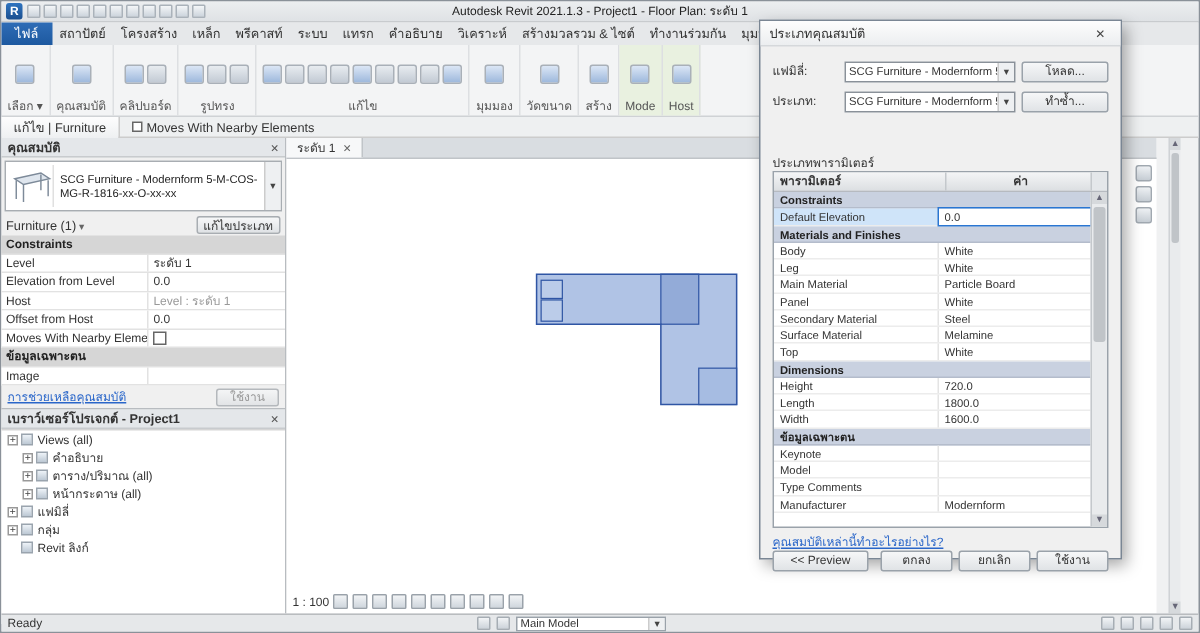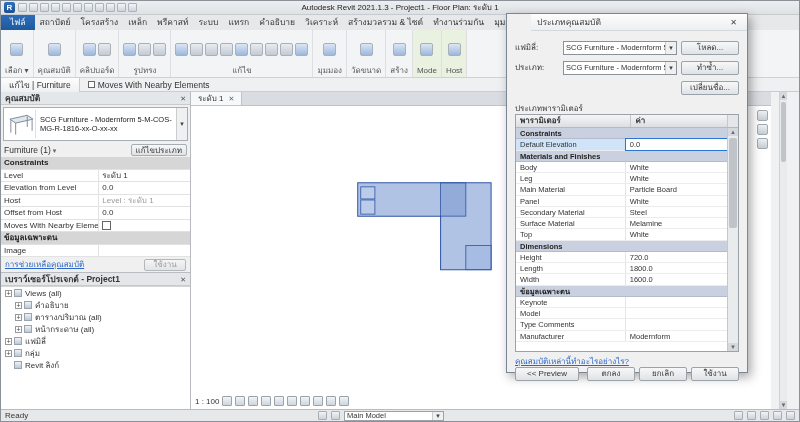--- a/index.html
+++ b/index.html
@@ -101,37 +101,37 @@
 
   #vscroll { position:absolute; top:91px; right:12px; width:8px; bottom:12px; background:#e9ebed; border-left:1px solid #cfd2d5; }
   .sarrow { position:absolute; left:0; right:0; height:8px; background:#d6d9dc; color:#667; font-size:6px;
     text-align:center; line-height:8px; }
   .sarrow.up { top:0; } .sarrow.up::before { content:"▲"; }
   .sarrow.down { bottom:0; } .sarrow.down::before { content:"▼"; }
   .sthumb { position:absolute; left:1px; right:1px; top:10px; height:60px; background:#c0c4c8; border-radius:2px; }
 
   
   #dialog { position:absolute; left:505px; top:12px; width:242px; height:360px; background:#f0f0f0;
-    border:1px solid #7a8694; box-shadow:3px 4px 10px rgba(0,0,0,.35); font-size:8.5px;padding-left:24px; }
+    border:1px solid #7a8694; box-shadow:3px 4px 10px rgba(0,0,0,.35); font-size:8.5px; }
   .dlg-title { height:17px; display:flex; align-items:center; padding:0 6px;
     background:linear-gradient(#fdfdfd,#eceef0); border-bottom:1px solid #d5d8db; }
   .dlg-x { margin-left:auto; width:15px; height:13px; text-align:center; line-height:13px; color:#444; }
   .dlg-x::before { content:"✕"; font-size:8px; }
   .dlg-row { position:absolute; left:8px; right:8px; height:15px; display:flex; align-items:center; gap:4px; }
   .dlg-label { width:44px; flex:none; font-size:8px; }
   .dlg-combo { flex:1; height:14px; background:#fff; border:1px solid #8a9199; display:flex; align-items:center; min-width:0; }
   .dlg-combo .cval { flex:1; font-size:7.5px; padding:0 2px; white-space:nowrap; overflow:hidden; }
   .dlg-btn { height:14px; line-height:12px; text-align:center; font-size:8px; background:linear-gradient(#f6f7f8,#e0e3e6);
     border:1px solid #9aa2aa; border-radius:2px; flex:none; }
   .w58 { width:58px; } 
   .params-label { position:absolute; left:8px; top:88px; font-size:8px; }
   #ptable { position:absolute; left:8px; right:8px; top:100px; height:238px; background:#fff; border:1px solid #9aa2aa; display:flex; flex-direction:column; }
   .thead { height:13px; display:flex; background:linear-gradient(#f4f5f6,#dcdfe2); border-bottom:1px solid #b6bac0; font-size:8px; font-weight:bold; }
   .thead .hc1 { width:52%; padding:0 4px; line-height:12px; border-right:1px solid #c4c8cc; }
-  .thead .hc2 { flex:1; padding:0 4px; line-height:12px; }
+  .thead .hc2 { flex:1; padding:0 4px; line-height:12px;margin-left:40px; }
   .thead .hstub { width:11px; border-left:1px solid #c4c8cc; background:#e4e7ea; }
   .tbody { flex:1; display:flex; }
   .trows { flex:1; }
   .trow { height:11.25px; display:flex; border-bottom:1px solid #ececec; font-size:7.5px; }
   .trow .tlab { width:52%; padding:0 4px; line-height:11px; overflow:hidden; white-space:nowrap; border-right:1px solid #e4e4e4; }
   .trow .tval { flex:1; padding:0 4px; line-height:11px; overflow:hidden; white-space:nowrap; }
   .trow.t-section { background:#c9d1e0; font-weight:bold; color:#222; border-bottom:1px solid #b4bccb; }
   .trow.t-section .tlab { width:100%; border-right:none; }
   .trow.selected { background:#cfe4f9; }
   .trow.selected .tval { background:#fff; outline:1px solid #2a76d2; }
@@ -442,24 +442,20 @@
       <span class="dlg-btn w58">โหลด...</span>
     </div>
     <div class="dlg-row" style="top:46px">
       <span class="dlg-label">ประเภท:</span>
       <span class="dlg-combo">
         <span class="cval">SCG Furniture - Modernform 5-M-COS-MG-R-1816-x</span>
         <span class="combo-arrow"></span>
       </span>
       <span class="dlg-btn w58">ทำซ้ำ...</span>
     </div>
-    <div class="dlg-row" style="top:66px">
-      <span class="spacer"></span>
-      <span class="dlg-btn w58">เปลี่ยนชื่อ...</span>
-    </div>
     <div class="params-label">ประเภทพารามิเตอร์</div>
 
     <div id="ptable">
       <div class="thead">
         <span class="hc1">พารามิเตอร์</span>
         <span class="hc2">ค่า</span>
         <span class="hstub"></span>
       </div>
       <div class="tbody">
         <div class="trows">

